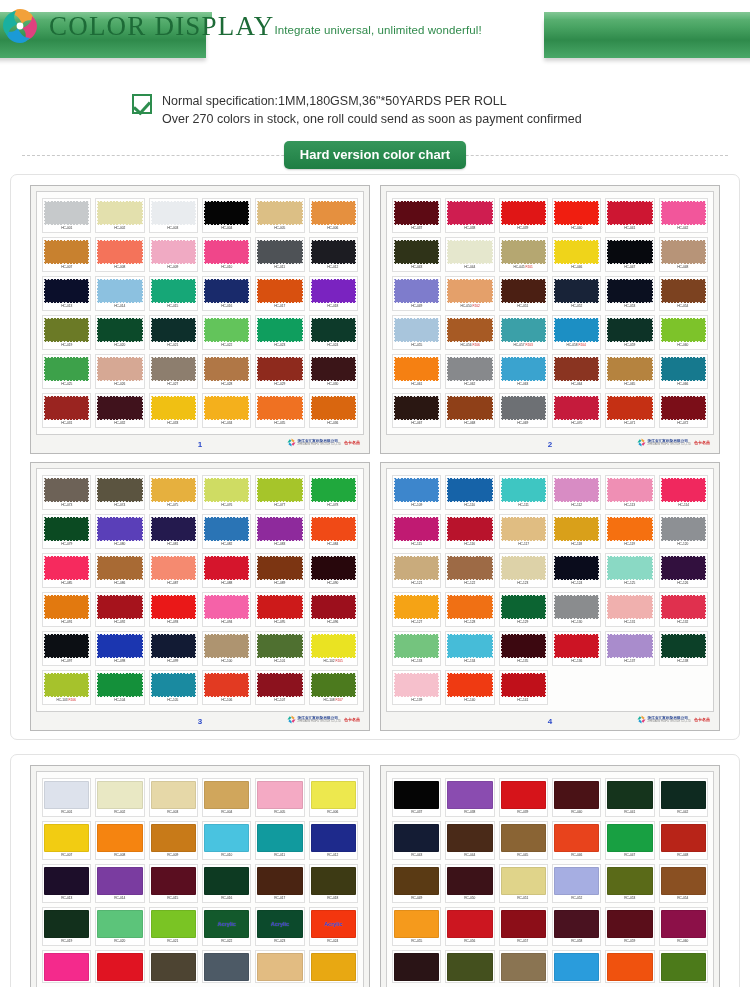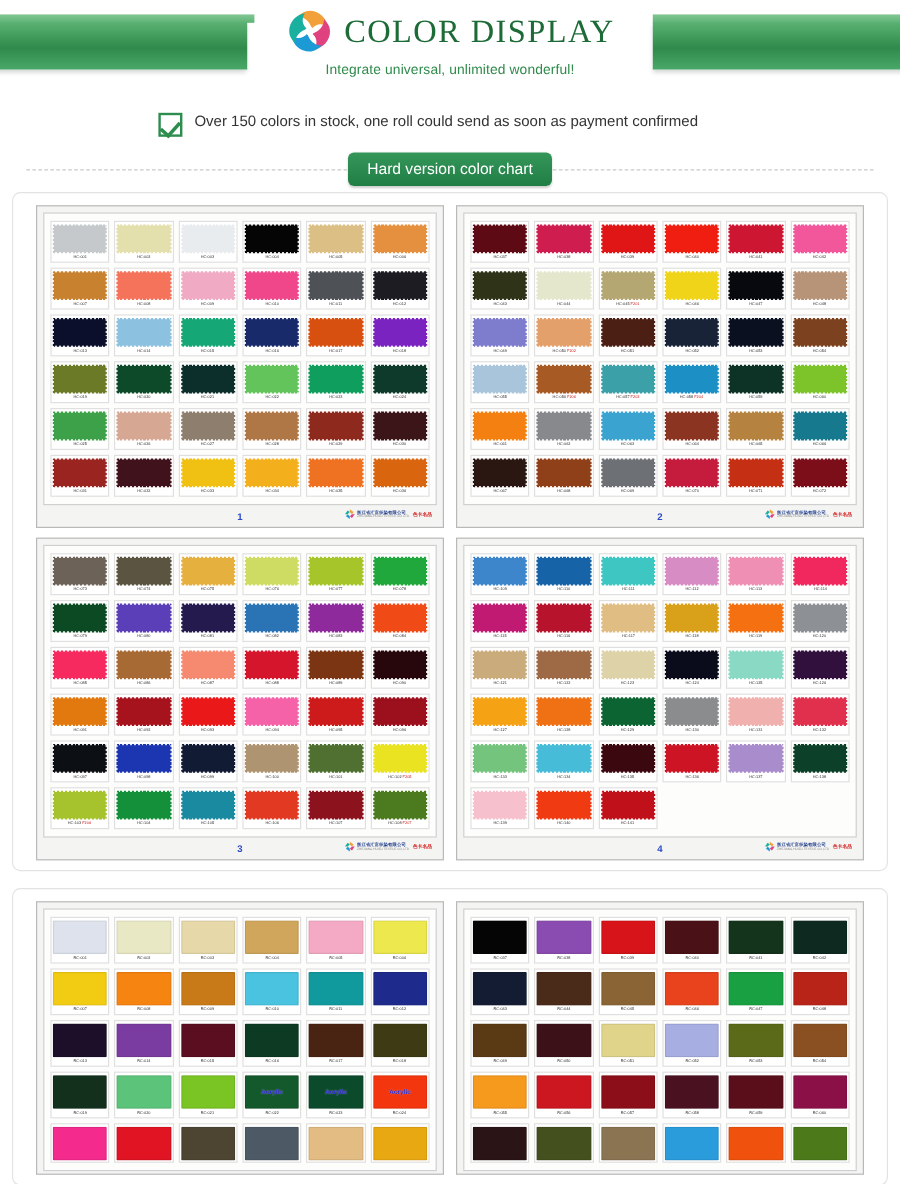--- a/index.html
+++ b/index.html
@@ -19,21 +19,21 @@
   }
   .bar::before {
     content: ""; position: absolute; left: 0; right: -6px; top: -6px; height: 7px;
     background: linear-gradient(to bottom, #83c795, #5cb375);
   }
   .bar-left  { left: -6px; width: 212px; }
   .bar-right { right: -6px; width: 212px; }
 
   .brand {
     position: absolute; left: 0; right: 0; top: 6px;
-    display: flex; flex-direction: column; align-items: center;
+    display: flex; flex-direction: row; align-items: center;
   }
   .brand-row { display: flex; align-items: center; gap: 9px; }
   .logo-mark { width: 40px; height: 40px; flex: 0 0 40px; }
   .brand-name {
     font-family: "Liberation Serif", serif;
     font-size: 27px; letter-spacing: 1.2px;
     color: #1d6b37; font-weight: 400; white-space: nowrap;
   }
   .brand-tag {
     margin-top: 7px; font-size: 11.5px; color: #2f8a4b; letter-spacing: .1px;
@@ -64,20 +64,21 @@
   .badge-wrap::before {
     content: ""; position: absolute; left: 12px; right: 12px; top: 50%;
     border-top: 1px dashed #c9c9c9;
   }
   .badge {
     position: relative; z-index: 2;
     background: linear-gradient(to bottom, #35965a, #1f7e44);
     color: #fff; font-size: 13px; padding: 6px 16px 7px;
     border-radius: 5px; white-space: nowrap;
     box-shadow: 0 1px 2px rgba(0,0,0,.2);
+    font-weight: bold;
   }
 
   .panel {
     border: 1px solid #e3e3e3; border-radius: 7px;
     padding: 10px 6px 8px; margin-top: 6px;
     display: flex; flex-wrap: wrap; gap: 8px 10px;
     justify-content: center; background: #fff;
   }
 
   
@@ -162,21 +163,22 @@
       </span>
       <span class="brand-name">COLOR DISPLAY</span>
     </div>
     <div class="brand-tag">Integrate universal, unlimited wonderful!</div>
   </div>
 </div>
 
 <div class="spec">
   <span class="check-box"></span>
   <div class="spec-lines">
-    <div>Over 150 colors in stock, one roll could send as soon as payment confirmed</div>
+    <div>Normal specification:1MM,180GSM,36"*50YARDS PER ROLL</div>
+    <div>Over 270 colors in stock, one roll could send as soon as payment confirmed</div>
   </div>
 </div>
 
 <div class="section">
   <div class="badge-wrap">
     <span class="badge">Hard version color chart</span>
   </div>
   <div class="panel" id="hard-panel">
       <div class="chart">
         <div class="chart-inner">

